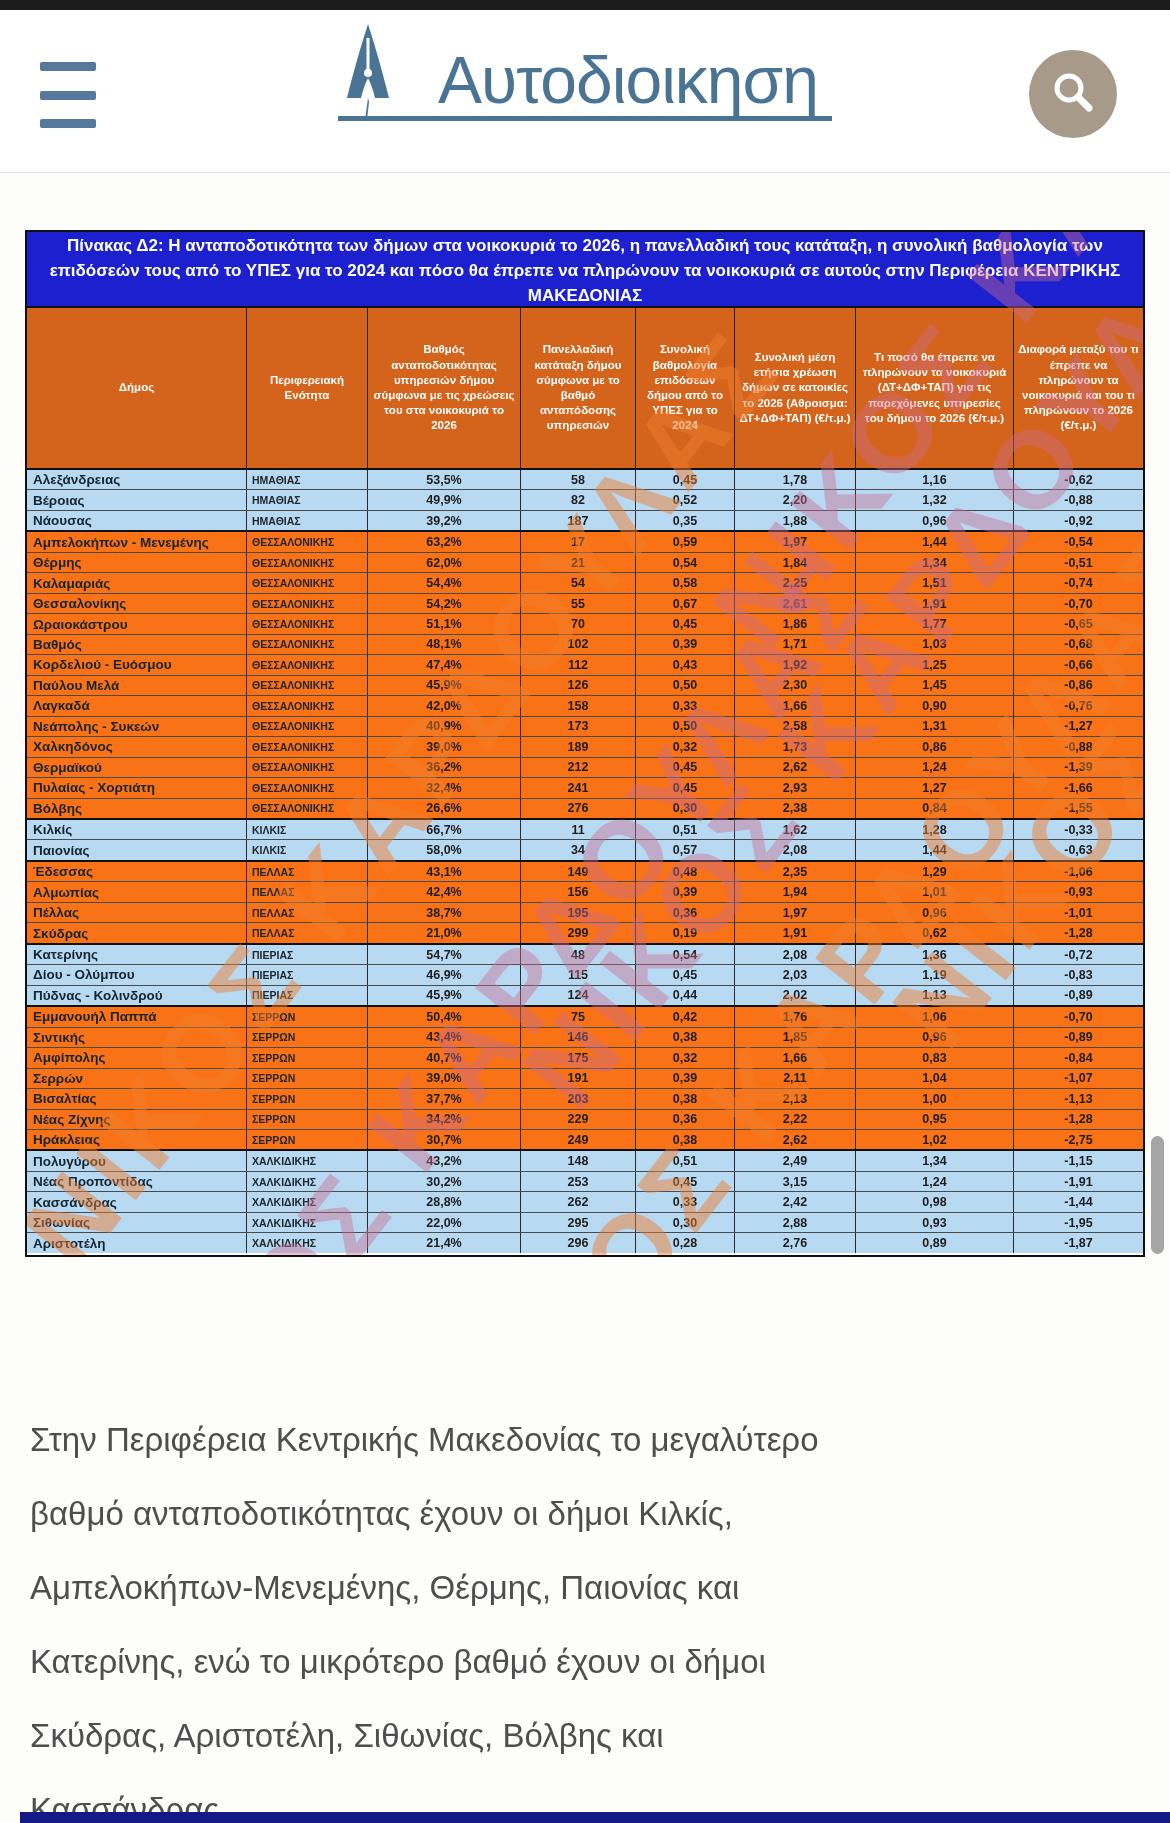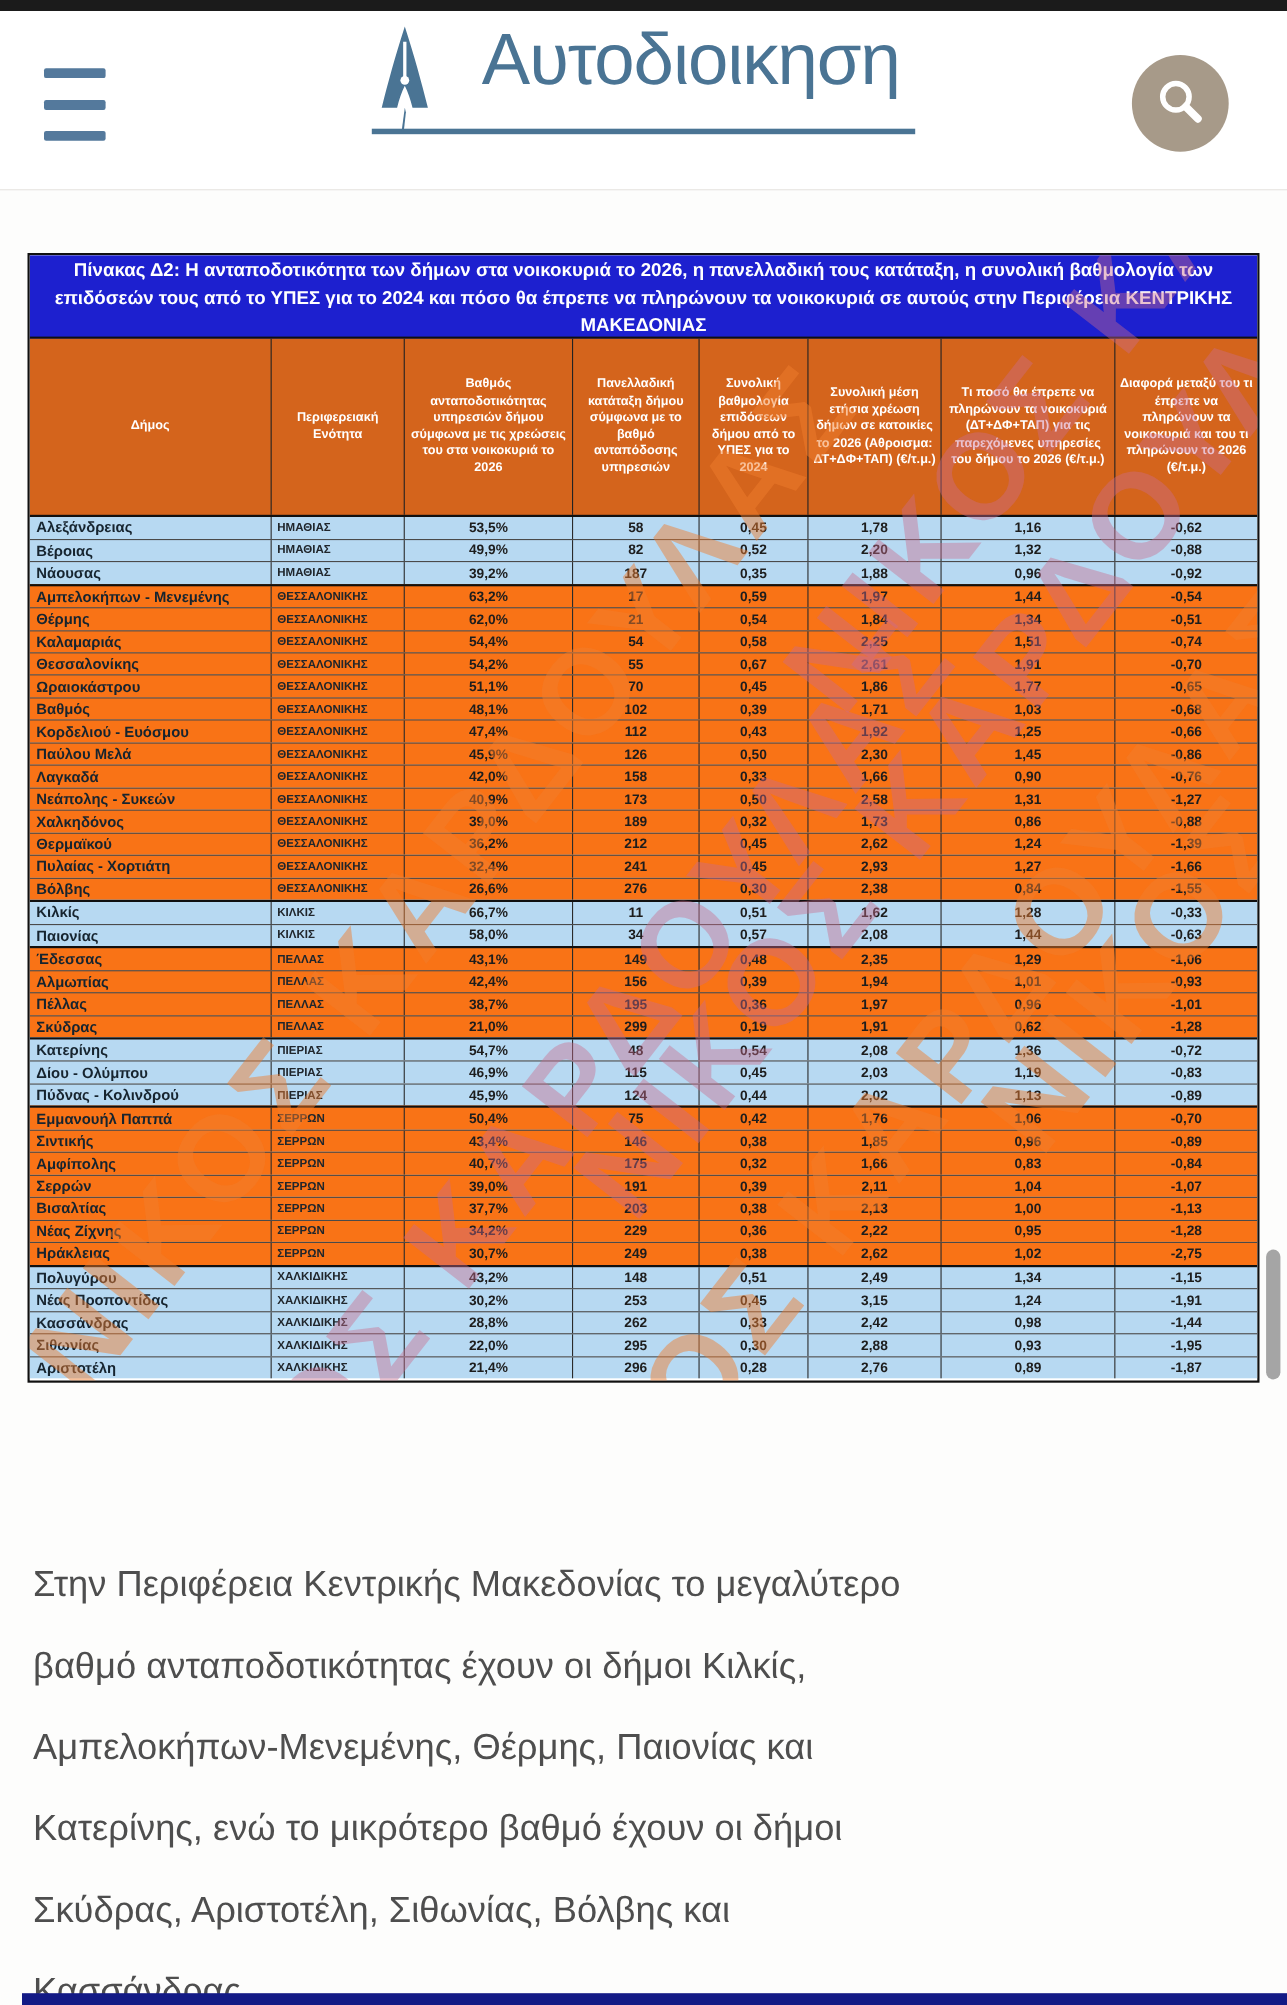--- a/index.html
+++ b/index.html
@@ -7,33 +7,33 @@
   #page{position:relative;width:1170px;height:1823px;background:#fdfdfc;overflow:hidden;}
 
   
   .top-strip{position:absolute;left:0;top:0;width:1170px;height:10px;background:#1b1b1b;}
 
   
   .site-header{position:absolute;left:0;top:10px;width:1170px;height:162px;background:#ffffff;border-bottom:1px solid #e6e4e0;}
   .hamburger{position:absolute;left:40px;top:52px;width:56px;height:66px;display:flex;flex-direction:column;justify-content:space-between;cursor:pointer;}
   .hamburger .bar{width:56px;height:9px;border-radius:2px;background:#54799c;}
   .logo{position:absolute;left:0;right:0;top:12px;text-align:center;}
-  .logo-main{display:inline-flex;align-items:flex-start;border-bottom:5px solid #4a7494;padding:0 14px 4px 6px;gap:44px;}
+  .logo-main{display:inline-flex;align-items:flex-end;border-bottom:5px solid #4a7494;padding:0 14px 4px 6px;gap:44px;}
   .logo-nib{margin-right:2px;margin-bottom:-14px;}
   .logo-text{font-size:66px;line-height:0.95;color:#4a7494;letter-spacing:-1px;font-weight:400;}
   .logo-domain{margin-top:10px;font-family:"DejaVu Serif", serif;font-size:21px;letter-spacing:9px;color:#a39281;}
   .search-btn{position:absolute;left:1029px;top:40px;width:88px;height:88px;border-radius:50%;background:#a79a89;display:flex;align-items:center;justify-content:center;cursor:pointer;}
 
   
   .table-wrap{position:absolute;left:25px;top:230px;width:1120px;height:1027px;box-sizing:border-box;border:2px solid #101010;background:#fff;overflow:hidden;}
   .t-title{height:76px;box-sizing:border-box;background:#1d20cf;color:#ffffff;font-weight:bold;font-size:17px;line-height:25px;text-align:center;padding:1px 0 0;border-bottom:2px solid #101010;}
   .t-head{display:flex;height:162px;box-sizing:border-box;background:#d4641c;border-bottom:2px solid #101010;}
   .hcell{box-sizing:border-box;color:#ffffff;font-weight:bold;font-size:11.5px;line-height:1.32;display:flex;align-items:center;justify-content:center;text-align:center;padding:4px 3px;border-right:1px solid #222;}
   .hcell:last-child{border-right:none;}
-  .t-body{display:flex;flex-direction:column;height:783px;justify-content:flex-end;}
+  .t-body{display:flex;flex-direction:column;height:783px;}
   .trow{flex:1;display:flex;border-top:1px solid #4a4a4a;}
   .trow:first-child{border-top:none;}
   .trow.group-start{border-top:2px solid #101010;}
   .trow.blue{background:#b7d9f2;}
   .trow.yellow{background:#f97316;}
   .cell{box-sizing:border-box;height:100%;display:flex;align-items:center;justify-content:center;border-right:1px solid #2b2b2b;font-weight:bold;color:#1d1d1d;font-size:12.5px;}
   .cell:last-child{border-right:none;}
   .cell.name{justify-content:flex-start;padding-left:6px;font-size:13.5px;color:#16242f;}
   .cell.unit{justify-content:flex-start;padding-left:5px;font-size:10.5px;color:#20262c;}
   .c1{width:220px;} .c2{width:121px;} .c3{width:153px;} .c4{width:115px;}

